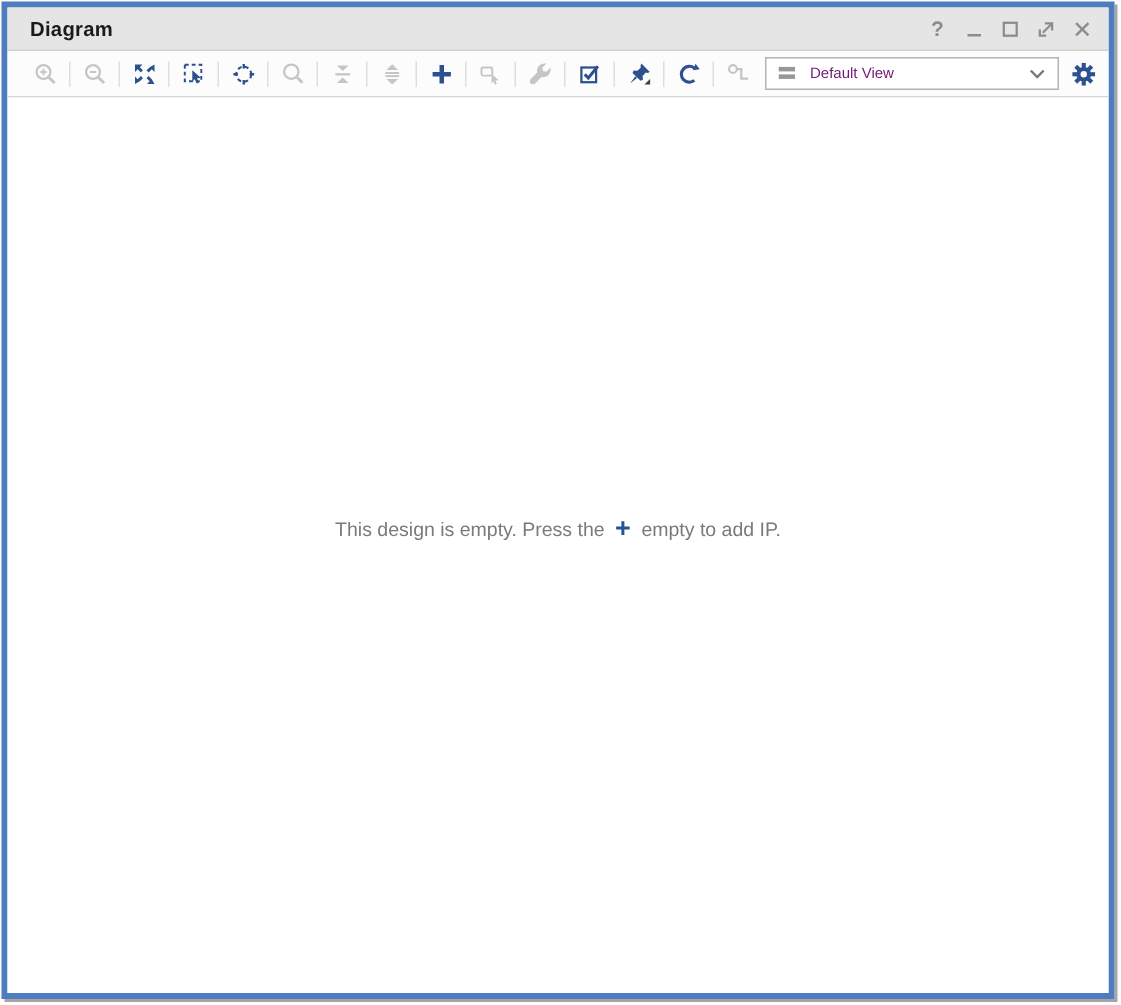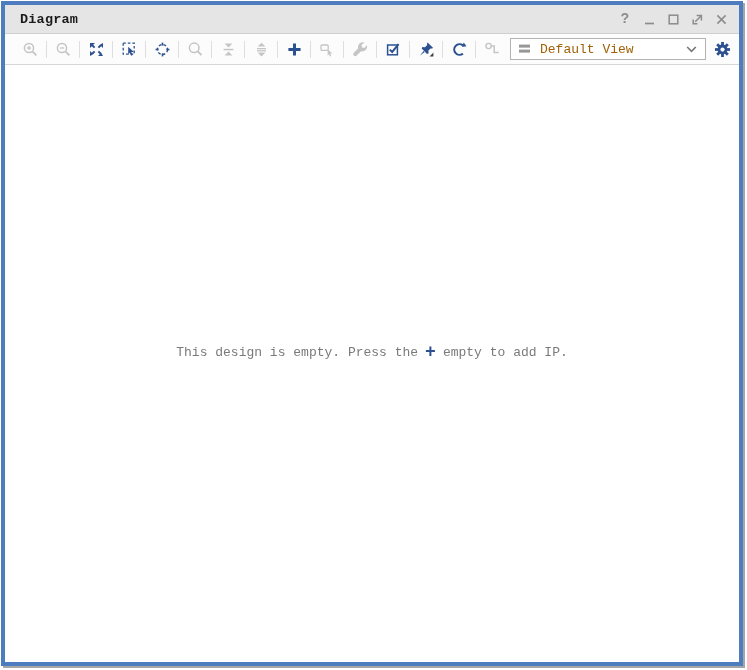--- a/index.html
+++ b/index.html
@@ -5,21 +5,20 @@
   html,body{margin:0;padding:0;}
   body{
     width:747px;height:670px;position:relative;background:#ffffff;
     font-family:"Liberation Sans","DejaVu Sans",sans-serif;
     overflow:hidden;
   }
   .window{
     position:absolute;left:1px;top:1px;width:734px;height:657px;
     border:4px solid #4e7dbf;background:#ffffff;
     box-shadow:2px 2px 0 #a6a6a6;
-    font-family:Liberation Mono, monospace;
   }
   
   .titlebar{
     height:28px;background:#e5e5e5;border-bottom:1px solid #cfcfcf;
     display:flex;align-items:center;padding:0 10px 0 15px;
   }
   .title{font-size:13.5px;font-weight:bold;color:#1b1b1b;letter-spacing:.2px;}
   .tb-controls{margin-left:auto;display:flex;align-items:center;gap:8px;}
   .ctrl{
     width:16px;height:16px;display:flex;align-items:center;justify-content:center;
@@ -36,21 +35,21 @@
     flex:0 0 auto;position:relative;
   }
   .tbtn.on{color:#2d5190;}
   .tbtn.off{color:#c5c5c5;}
   .sep{width:1px;height:17px;background:#dedede;margin:0 3px;flex:0 0 auto;}
   .viewbox{
     margin-left:auto;width:196px;height:22px;border:1px solid #b3b3b3;background:#ffffff;
     display:flex;align-items:center;padding:0 8px;box-sizing:border-box;flex:0 0 auto;
   }
   .viewbox .vicon{display:flex;margin-right:9px;}
-  .viewbox .vlabel{font-size:13px;color:#a16207;}
+  .viewbox .vlabel{font-size:10px;color:#701a75;}
   .viewbox .chev{margin-left:auto;display:flex;color:#777777;}
   .gearbtn{margin-left:8px;display:flex;color:#2d5190;flex:0 0 auto;}
   
   .canvas{position:relative;height:597px;background:#ffffff;}
   .empty-msg{
     position:absolute;top:280px;left:50%;transform:translateX(-50%);
     white-space:nowrap;display:flex;align-items:center;
     font-size:13px;color:#7a7a7a;
   }
   .empty-msg .plus{

